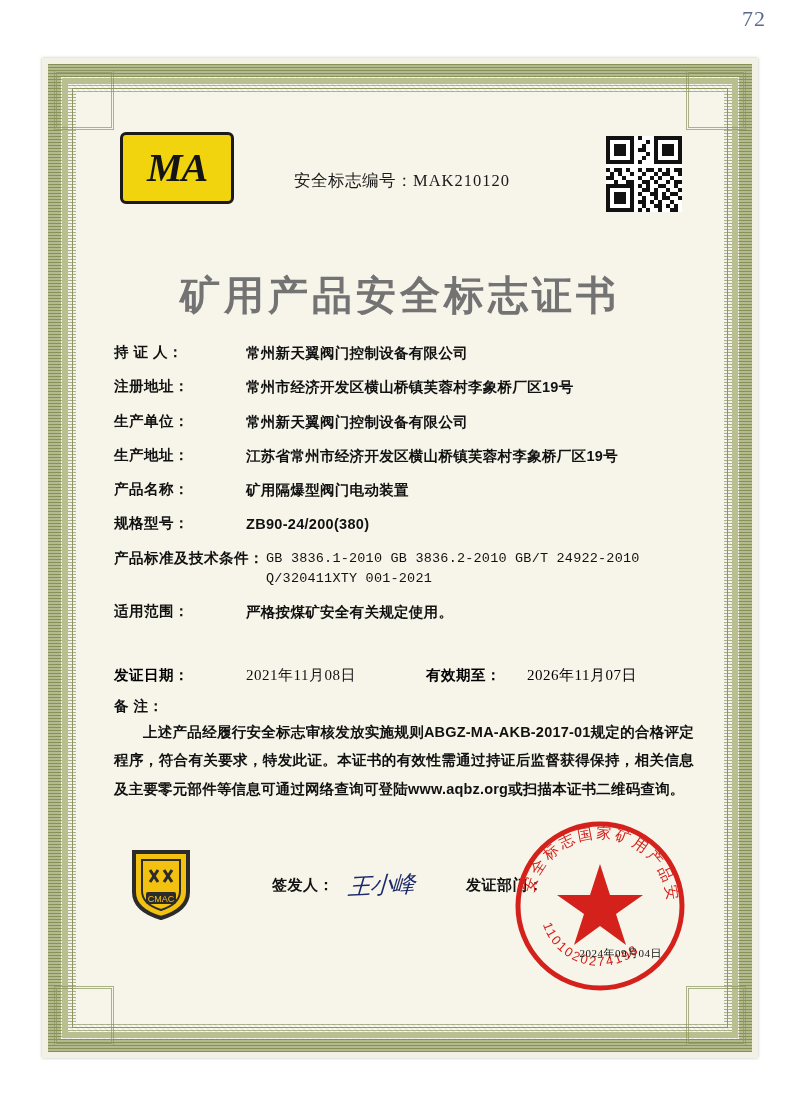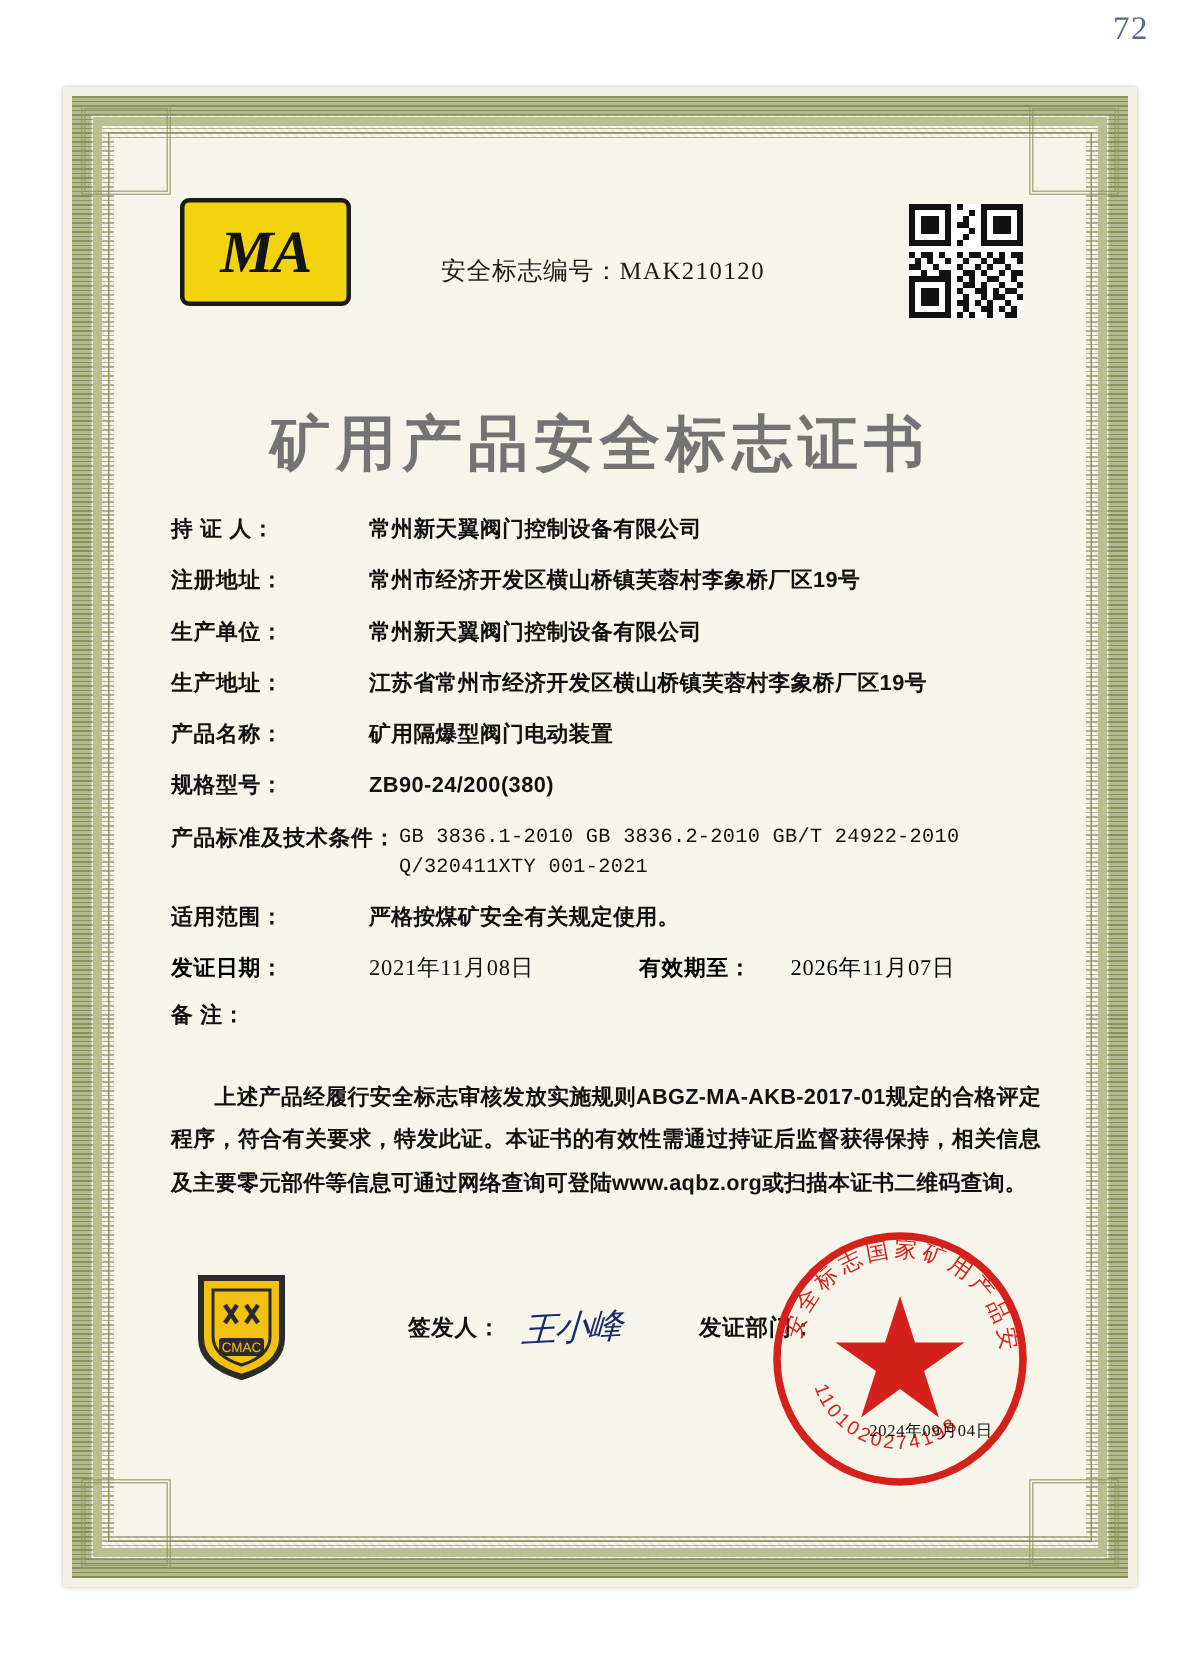--- a/index.html
+++ b/index.html
@@ -211,20 +211,21 @@
     margin-left: 70px;
     font-weight: bold;
     font-size: 14.5px;
     letter-spacing: 0.5px;
   }
   .date-row .dval2 {
     margin-left: 26px;
     font-family: "Liberation Serif", serif;
     font-size: 15px;
     letter-spacing: 0.5px;
+    margin-top: 30px;
   }
 
   
   .paragraph {
     position: absolute;
     left: 72px;
     right: 64px;
     top: 660px;
     font-family: "Liberation Sans", sans-serif;
     font-size: 14.5px;

